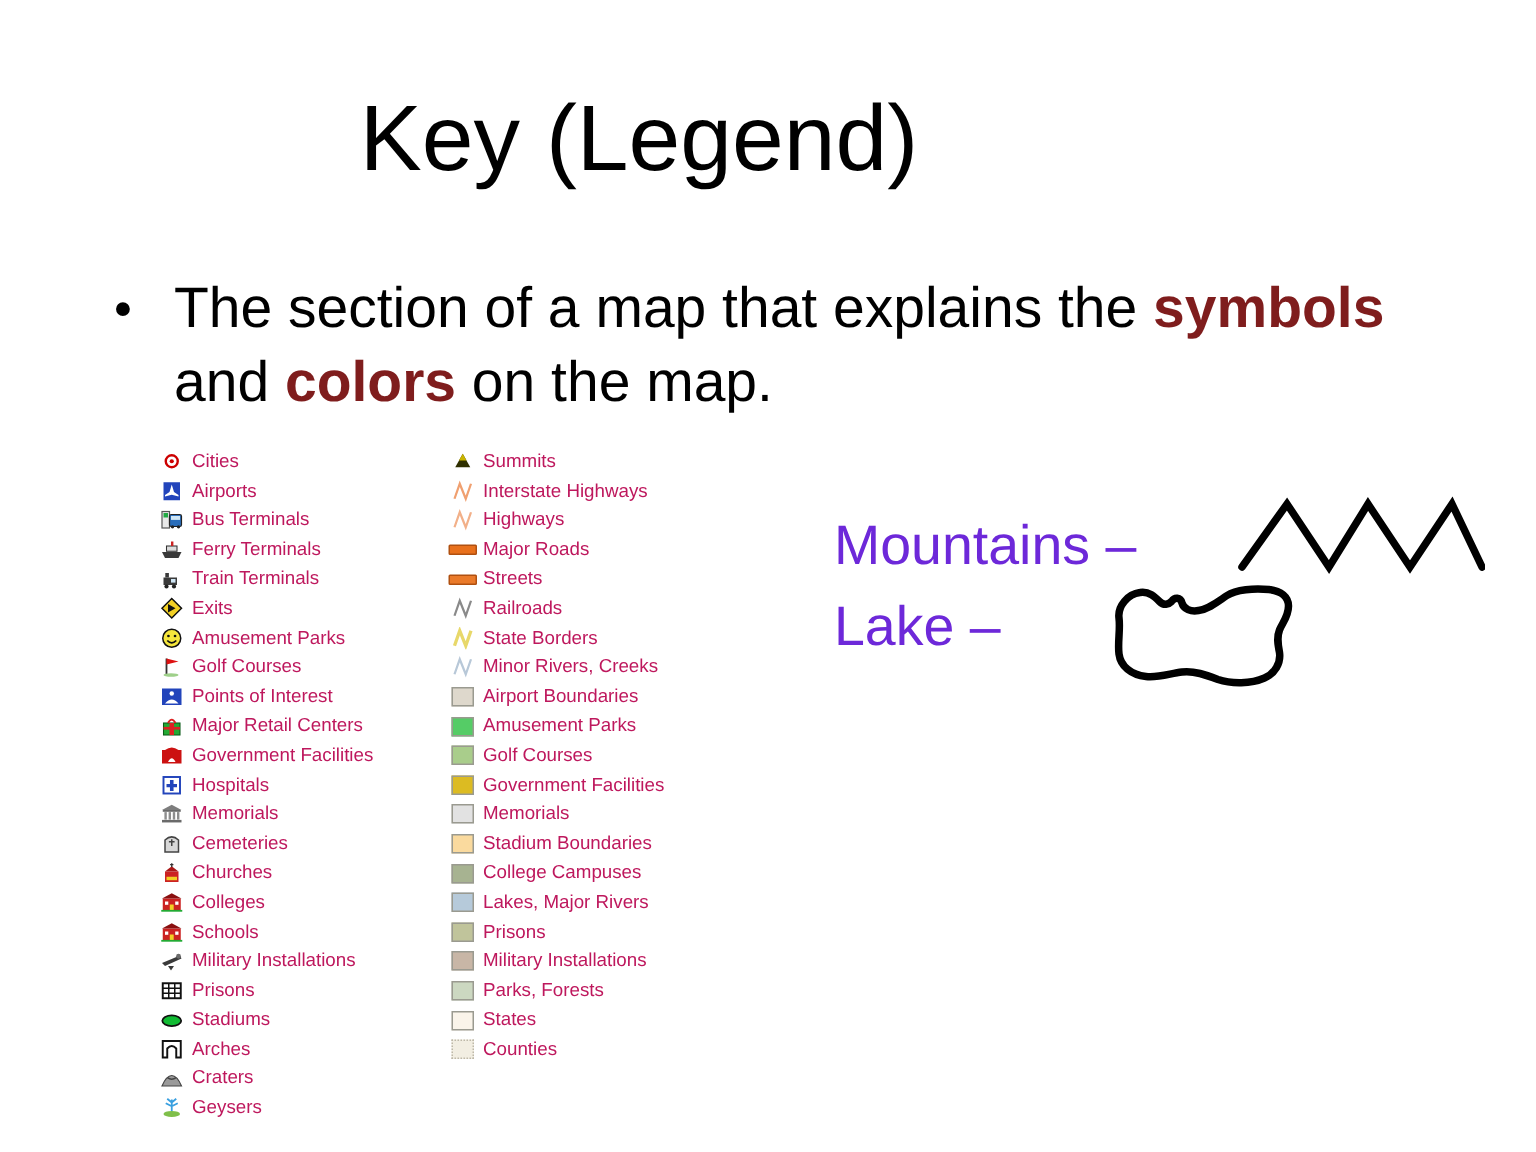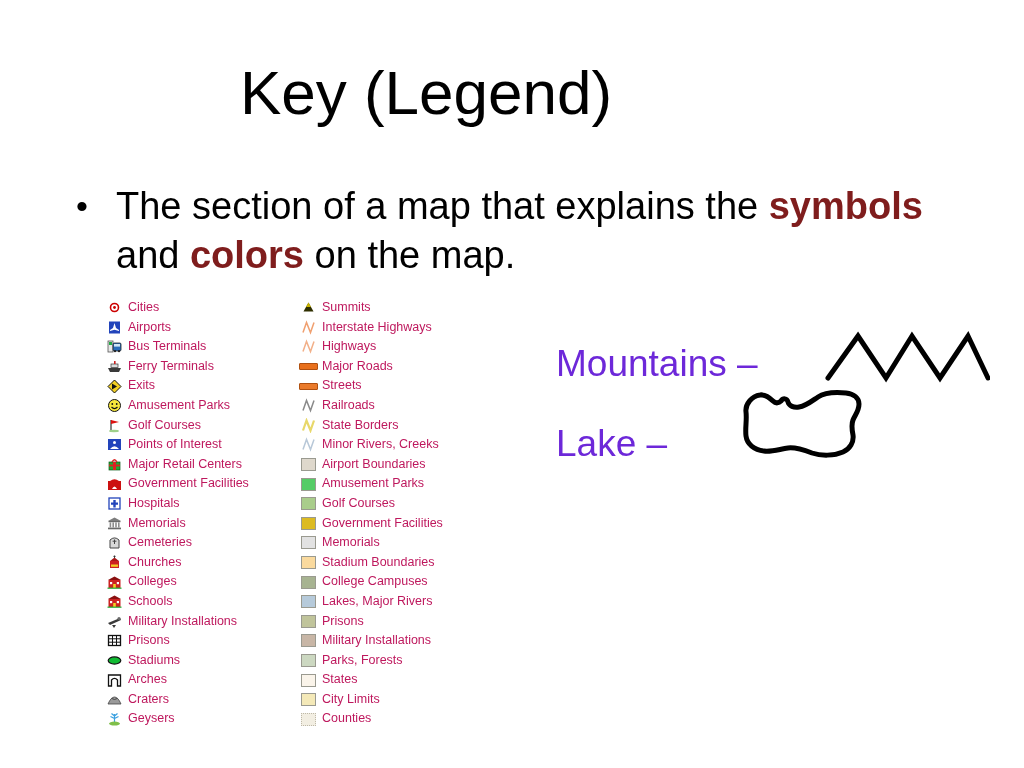--- a/index.html
+++ b/index.html
@@ -118,21 +118,21 @@
 
   
   .annot {
     position: absolute;
     font-size: 37px;
     line-height: 44px;
     color: #6d28d9;
     white-space: nowrap;
   }
   #annot-mountains { left: 556px; top: 342px; }
-  #annot-lake      { left: 556px; top: 396px; margin-top: 26px; }
+  #annot-lake      { left: 556px; top: 396px; }
 
   .sketch {
     position: absolute;
   }
   #sketch-mountains { left: 820px; top: 326px; }
   #sketch-lake      { left: 726px; top: 382px; }
 </style>
 </head>
 <body>
 
@@ -181,20 +181,32 @@
         </div>
         <div class="legend-row">
           <div class="legend-sym">
             <svg width="15" height="15" viewBox="0 0 15 15" class="symsvg">
               <path d="M1,9 L14,9 L12,13 L3,13 Z" fill="#3a3a3a"></path>
               <rect x="4" y="5" width="7" height="3.5" fill="#dddddd" stroke="#333" stroke-width="0.7"></rect>
               <rect x="7" y="2" width="1.6" height="3" fill="#cc2222"></rect>
             </svg>
           </div>
           <div class="legend-label">Ferry Terminals</div>
+        </div>
+        <div class="legend-row">
+          <div class="legend-sym">
+            <svg width="15" height="15" viewBox="0 0 15 15" class="symsvg">
+              <rect x="2" y="6" width="9" height="5" fill="#3a3a3a"></rect>
+              <rect x="3.2" y="3" width="2.4" height="3" fill="#3a3a3a"></rect>
+              <rect x="7" y="7" width="3" height="2.4" fill="#cfe6f5"></rect>
+              <circle cx="4" cy="12" r="1.4" fill="#222"></circle>
+              <circle cx="9" cy="12" r="1.4" fill="#222"></circle>
+            </svg>
+          </div>
+          <div class="legend-label">Train Terminals</div>
         </div>
         <div class="legend-row">
           <div class="legend-sym">
             <svg width="15" height="15" viewBox="0 0 15 15" class="symsvg">
               <path d="M7.5,1 L14,7.5 L7.5,14 L1,7.5 Z" fill="#f2d024" stroke="#111" stroke-width="1"></path>
               <path d="M5,4.6 L5,10.4 L10,7.5 Z" fill="#111"></path>
             </svg>
           </div>
           <div class="legend-label">Exits</div>
         </div>
@@ -499,26 +511,20 @@
           <div class="legend-sym">
             <div class="swatch" style="background: rgb(204, 216, 193);"></div>
           </div>
           <div class="legend-label">Parks, Forests</div>
         </div>
         <div class="legend-row">
           <div class="legend-sym">
             <div class="swatch" style="background: rgb(250, 244, 234);"></div>
           </div>
           <div class="legend-label">States</div>
-        </div>
-        <div class="legend-row">
-          <div class="legend-sym">
-            <div class="swatch" style="background: rgb(244, 233, 184);"></div>
-          </div>
-          <div class="legend-label">City Limits</div>
         </div>
         <div class="legend-row">
           <div class="legend-sym">
             <div class="swatch dotted" style="background: rgb(242, 238, 226);"></div>
           </div>
           <div class="legend-label">Counties</div>
         </div>
       </div>
   </div>
 </div>

